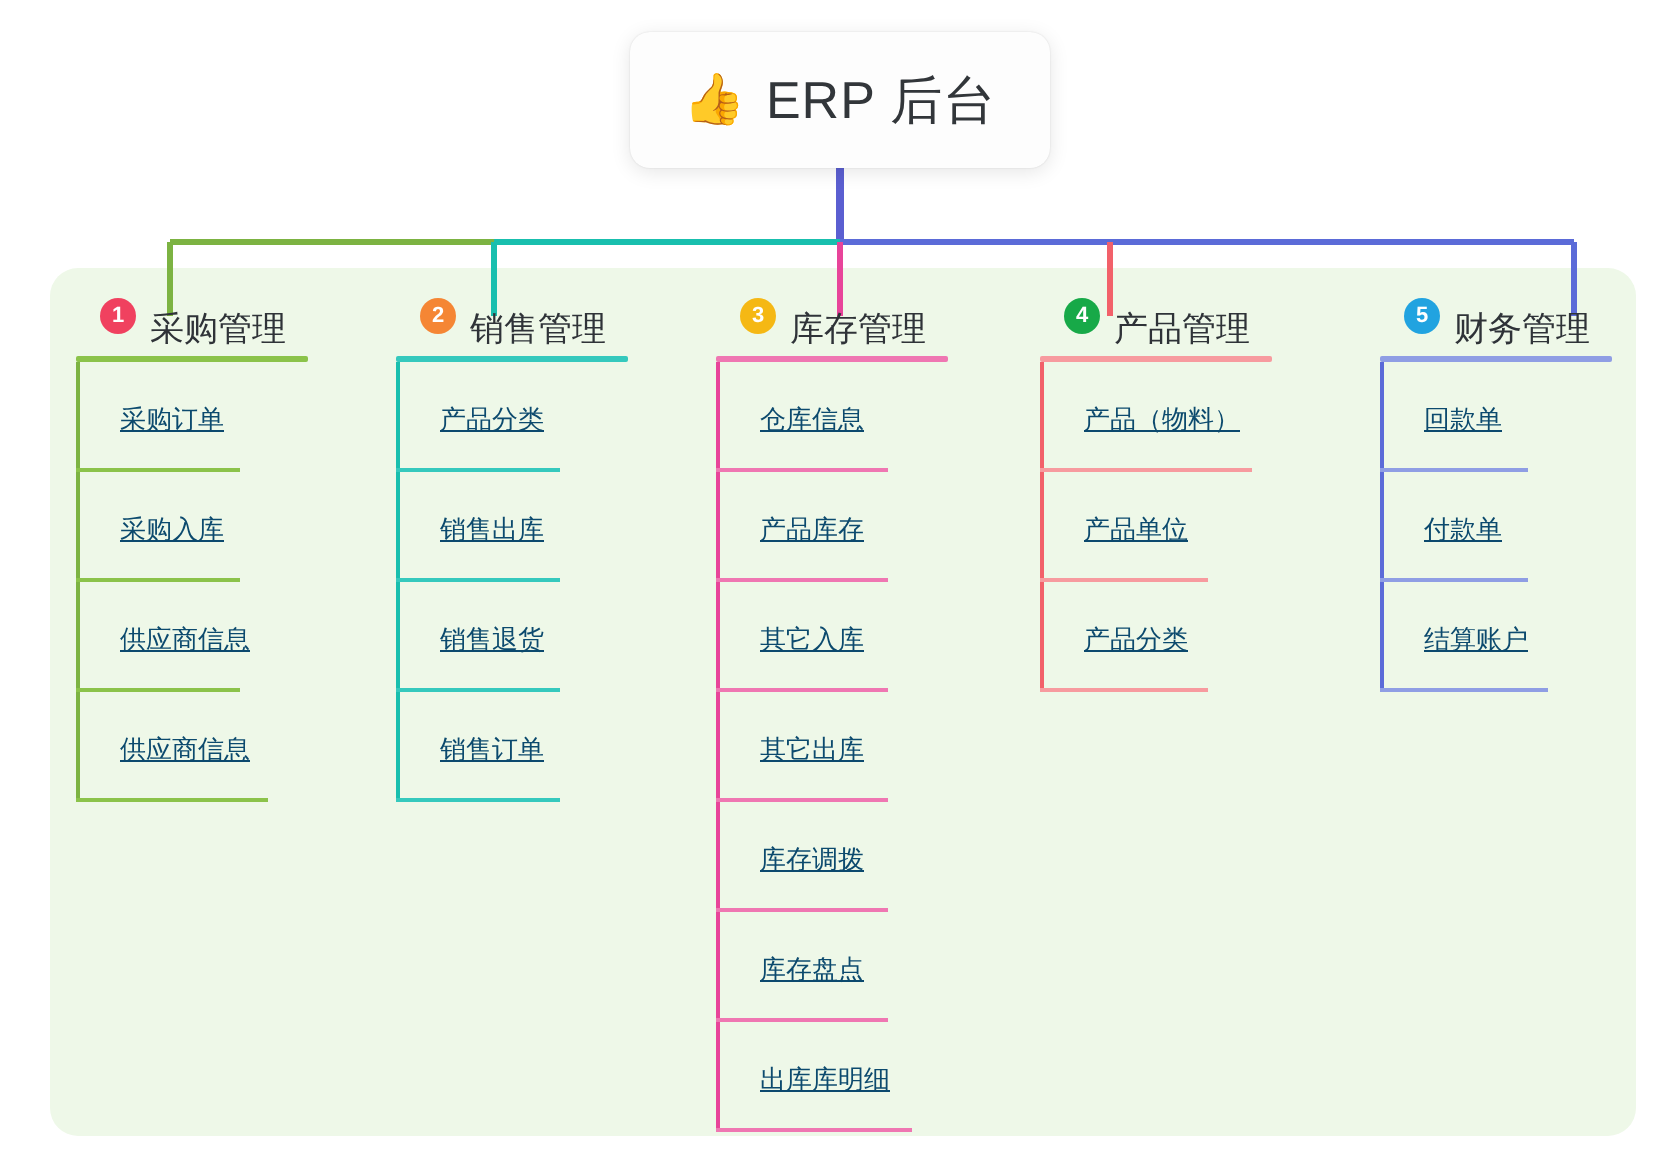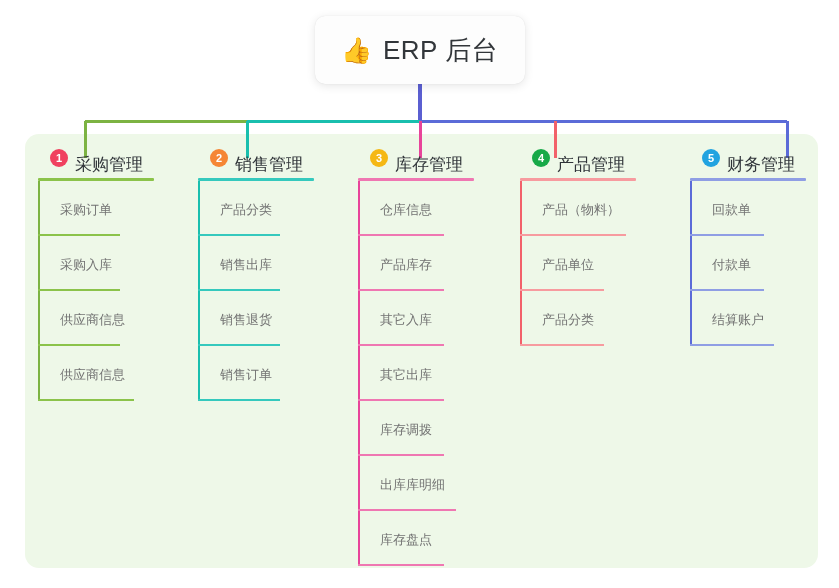--- a/index.html
+++ b/index.html
@@ -57,21 +57,21 @@
   }
   .head-rule { height: 3px; margin-top: 6px; border-radius: 1px; }
 
   .items { position: relative; margin-top: 0px; }
   .item { position: relative; height: 55px; }
   .item-stem {
     position: absolute; left: 0; top: 0; width: 2px; height: 55px;
   }
   .item-label {
     position: absolute; left: 22px; top: 20px;
-    font-size: 13px; color: #737373; white-space: nowrap;
+    font-size: 13px; color: #0c4a6e; white-space: nowrap; text-decoration: underline;
   }
   .item-rule {
     position: absolute; left: 0; bottom: 0; height: 2px;
   }
 </style>
 </head>
 <body>
 
 <div id="canvas">
 
@@ -180,27 +180,27 @@
             <div class="item-label">其它出库</div>
             <div class="item-rule" style="background: rgb(239, 119, 178); width: 86px;"></div>
           </div>
           <div class="item">
             <div class="item-stem" style="background: rgb(232, 68, 154);"></div>
             <div class="item-label">库存调拨</div>
             <div class="item-rule" style="background: rgb(239, 119, 178); width: 86px;"></div>
           </div>
           <div class="item">
             <div class="item-stem" style="background: rgb(232, 68, 154);"></div>
+            <div class="item-label">库存盘点</div>
+            <div class="item-rule" style="background: rgb(239, 119, 178); width: 86px;"></div>
+          </div>
+          <div class="item">
+            <div class="item-stem" style="background: rgb(232, 68, 154);"></div>
             <div class="item-label">出库库明细</div>
             <div class="item-rule" style="background: rgb(239, 119, 178); width: 98px;"></div>
-          </div>
-          <div class="item">
-            <div class="item-stem" style="background: rgb(232, 68, 154);"></div>
-            <div class="item-label">库存盘点</div>
-            <div class="item-rule" style="background: rgb(239, 119, 178); width: 86px;"></div>
           </div>
         </div>
       </div>
       <div class="col" style="left: 520px;">
         <div class="col-head">
           <span class="badge" style="background: rgb(23, 169, 72);">4</span>
           <span class="head-label">产品管理</span>
         </div>
         <div class="head-rule" style="background: rgb(247, 155, 159); width: 116px;"></div>
         <div class="items">

